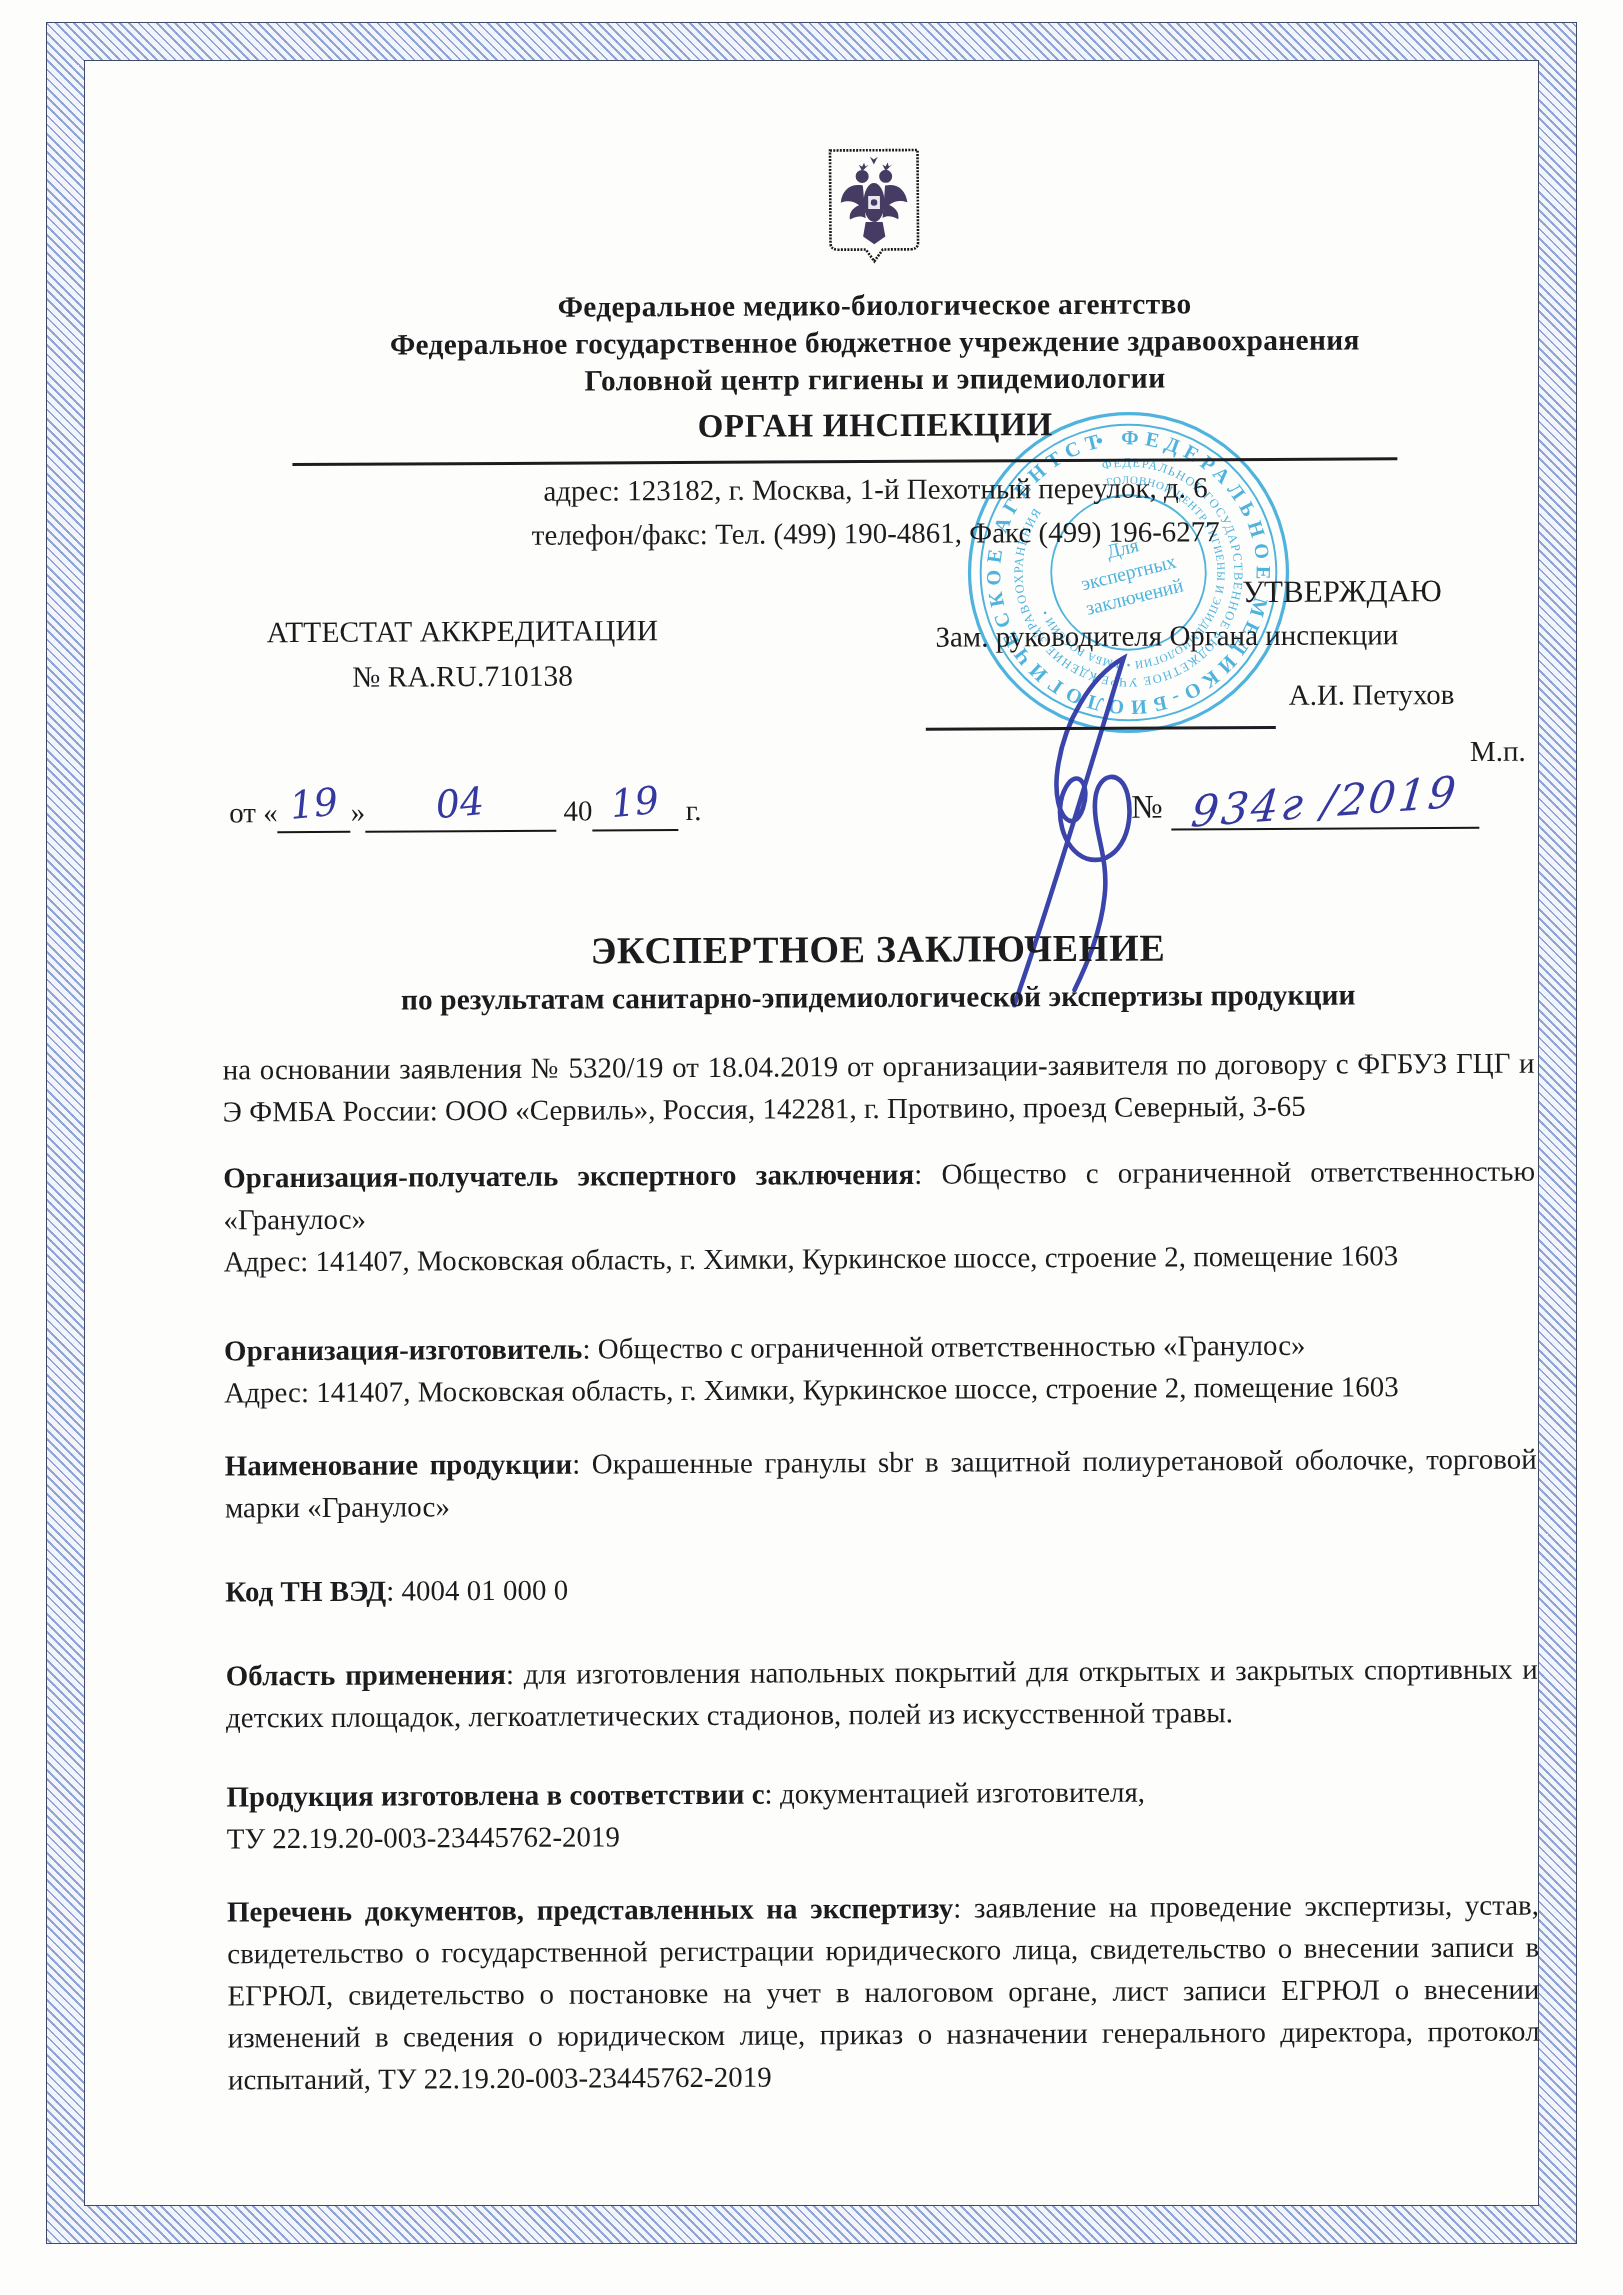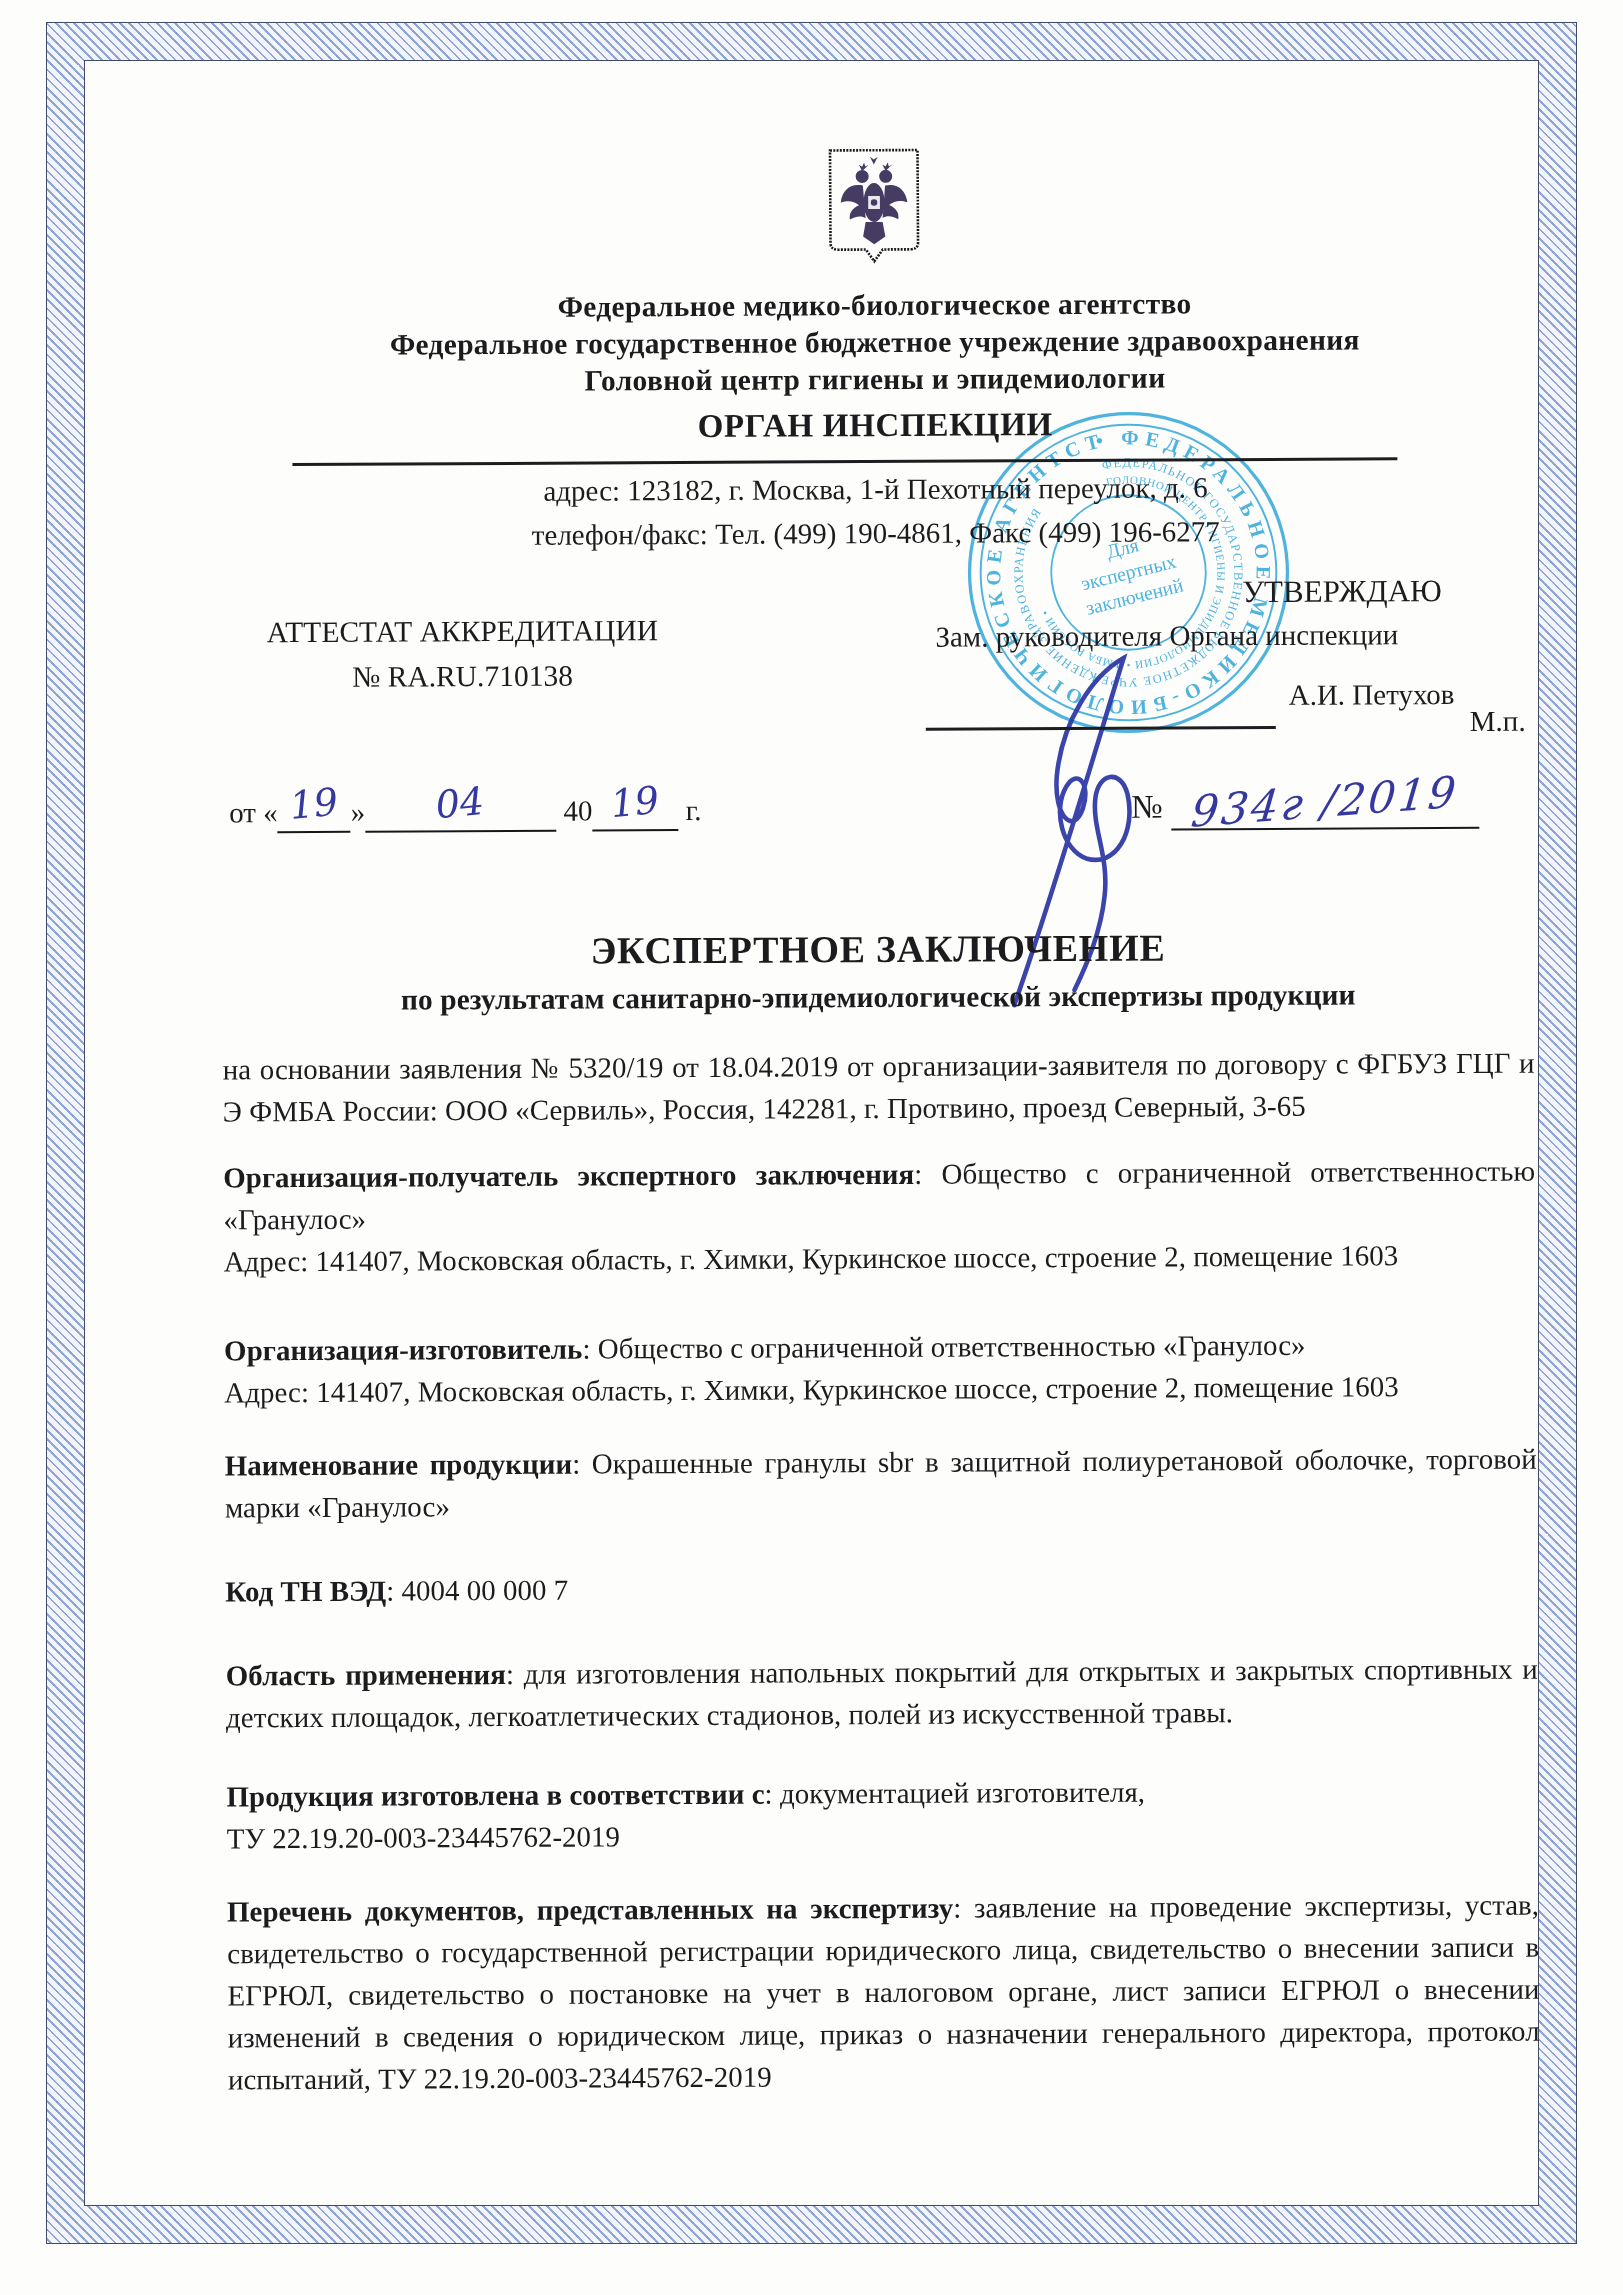--- a/index.html
+++ b/index.html
@@ -37,21 +37,21 @@
   .addr-line  { position:absolute; top:473px; left:0; width:100%; text-align:center; font-size:29px; }
   .phone-line { position:absolute; top:517px; left:0; width:100%; text-align:center; font-size:29px; }
 
   .attestat { position:absolute; top:607px; left:0; width:484px; text-align:center;
     font-size:29.5px; line-height:45px; }
 
   .approve-word  { position:absolute; top:576px; left:1022px; font-size:31px; }
   .approve-title { position:absolute; top:621px; left:715px; font-size:29px; }
   .sig-line      { position:absolute; top:728px; left:705px; width:350px; height:2.6px; background:#1e1e22; }
   .approver-name { position:absolute; top:681px; left:1068px; font-size:29px;text-align:right; }
-  .seal-mark     { position:absolute; top:708px; left:1249px; font-size:29px; }
+  .seal-mark     { position:absolute; top:738px; left:1249px; font-size:29px; }
 
   .date-row { position:absolute; top:784px; left:7.9px; font-size:29px; white-space:nowrap; }
   .blank { display:inline-block; border-bottom:2.6px solid #17171a; text-align:center; vertical-align:baseline; }
   .blank.day   { width:73px; }
   .blank.month { width:191px; }
   .blank.year  { width:86px; }
   .hw { font-style:italic; color:#34389f; font-family:"DejaVu Serif",serif; }
   .hw-date { display:inline-block; font-size:38px; transform:rotate(-5deg) translateY(-5.2px); }
 
   .num-row { position:absolute; top:779px; left:910px; font-size:33px; white-space:nowrap; }
@@ -181,21 +181,21 @@
       <p class="p-basis">на основании заявления № 5320/19 от 18.04.2019 от организации-заявителя по договору с ФГБУЗ ГЦГ и Э ФМБА России: ООО «Сервиль», Россия, 142281, г. Протвино, проезд Северный, 3-65</p>
 
       <p class="p-recipient"><b>Организация-получатель экспертного заключения</b><span>: Общество с ограниченной ответственностью «Гранулос»</span></p>
       <div class="addr-sub">Адрес: 141407, Московская область, г. Химки, Куркинское шоссе, строение 2, помещение 1603</div>
 
       <p class="p-manufacturer"><b>Организация-изготовитель</b><span>: Общество с ограниченной ответственностью «Гранулос»</span></p>
       <div class="addr-sub">Адрес: 141407, Московская область, г. Химки, Куркинское шоссе, строение 2, помещение 1603</div>
 
       <p class="p-product"><b>Наименование продукции</b><span>: Окрашенные гранулы sbr в защитной полиуретановой оболочке, торговой марки «Гранулос»</span></p>
 
-      <p class="p-tnved"><b>Код ТН ВЭД</b><span>: 4004 00 000 7</span></p>
+      <p class="p-tnved"><b>Код ТН ВЭД</b><span>: 4004 01 000 0</span></p>
 
       <p class="p-scope"><b>Область применения</b><span>: для изготовления напольных покрытий для открытых и закрытых спортивных и детских площадок, легкоатлетических стадионов, полей из искусственной травы.</span></p>
 
       <p class="p-standard"><b>Продукция изготовлена в соответствии с</b><span>: документацией изготовителя,</span></p>
       <div class="addr-sub">ТУ 22.19.20-003-23445762-2019</div>
 
       <p class="p-documents"><b>Перечень документов, представленных на экспертизу</b><span>: заявление на проведение экспертизы, устав, свидетельство о государственной регистрации юридического лица, свидетельство о внесении записи в ЕГРЮЛ, свидетельство о постановке на учет в налоговом органе, лист записи ЕГРЮЛ о внесении изменений в сведения о юридическом лице, приказ о назначении генерального директора, протокол испытаний, ТУ 22.19.20-003-23445762-2019</span></p>
 
     </div>
   </div>

